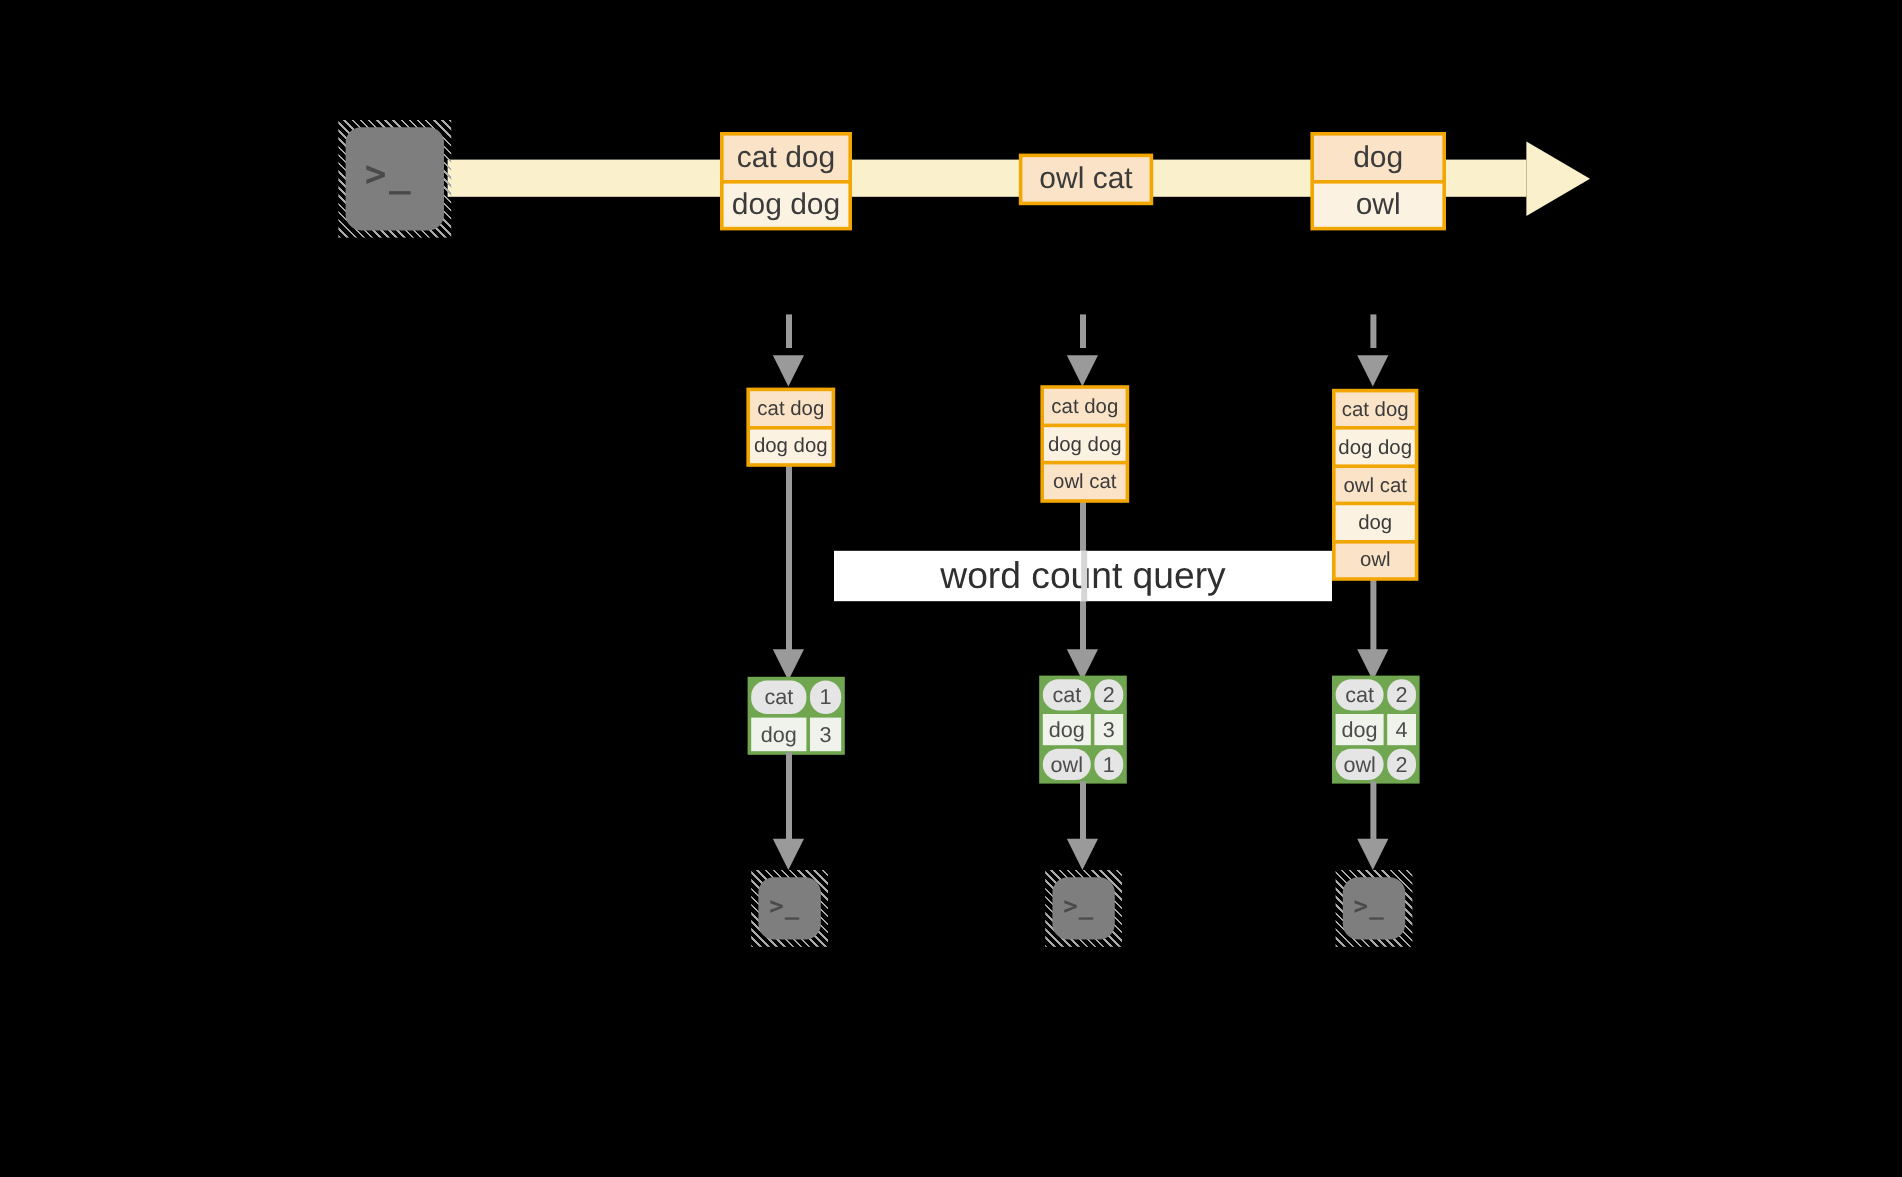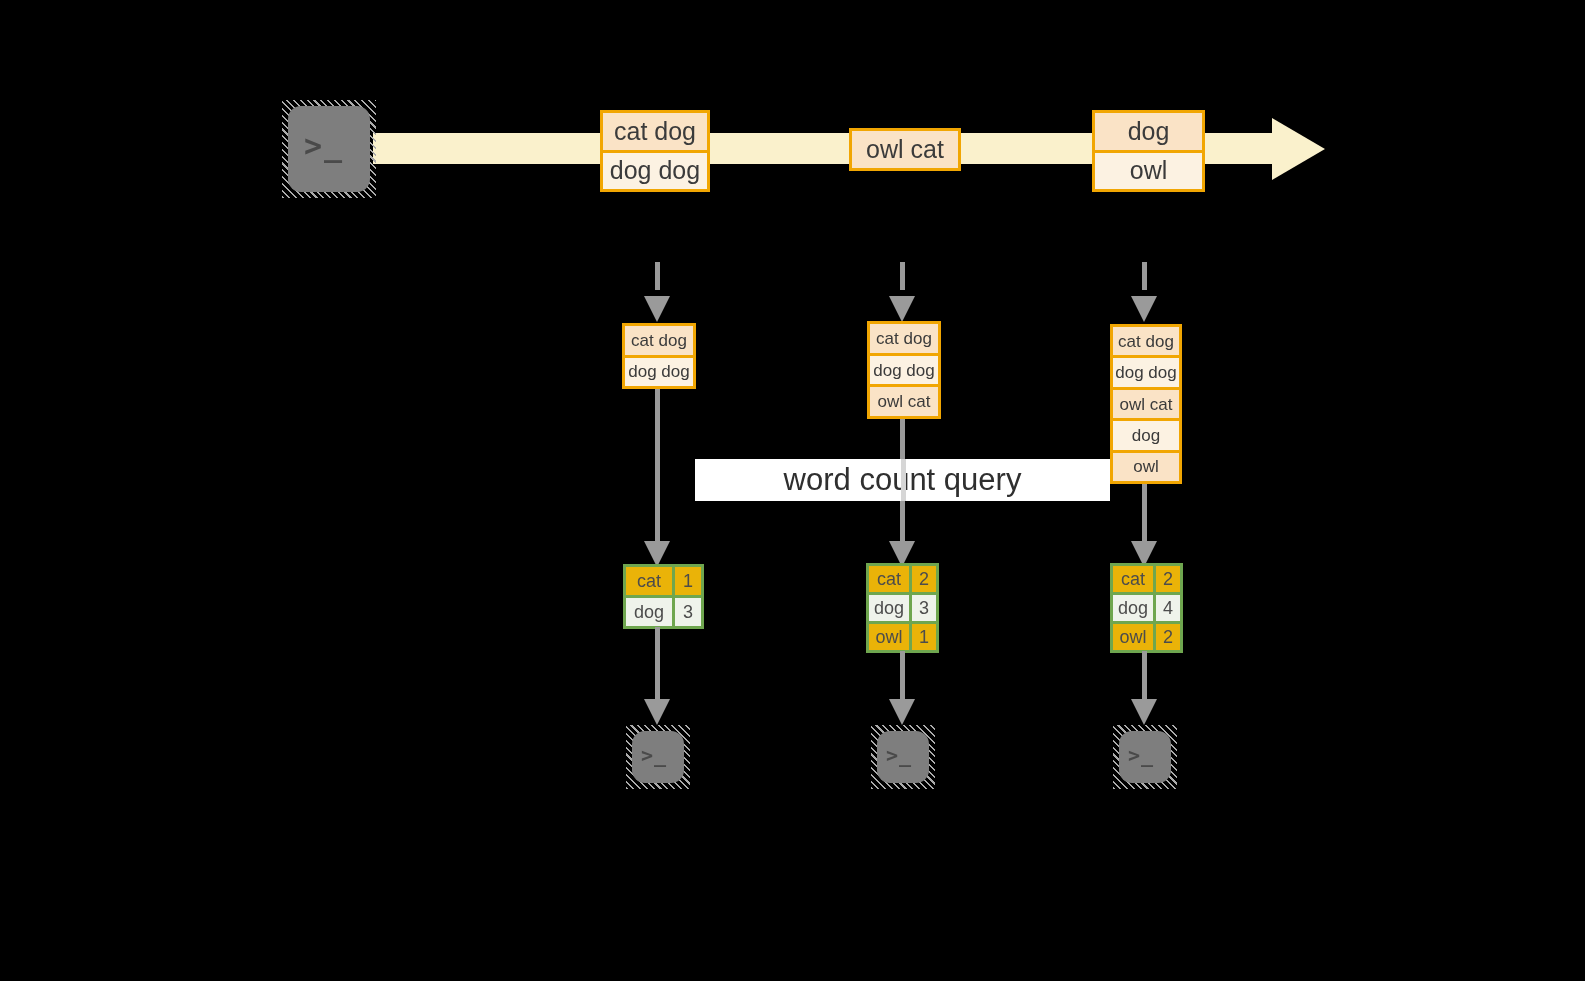--- a/index.html
+++ b/index.html
@@ -19,21 +19,21 @@
            color:#3B3B3B;font-size:17px;line-height:1;}
   .box-row.big{font-size:25px;}
   .fill-a{background:#FAE3C6;}
   .fill-b{background:#FCF2E2;}
 
   
   .gtable{position:absolute;box-sizing:border-box;background:#6FA64F;padding:3px;
           display:grid;gap:3px;}
   .gcell{display:flex;align-items:center;justify-content:center;
          color:#4C4C4C;font-size:18px;line-height:1;}
-  .g-a{background:#eab308;}
+  .g-a{background:#e5e5e5;border-radius:13px;}
   .g-b{background:#EFF3EB;}
 
   
   .vline{position:absolute;width:5px;background:#9A9A9A;}
   .vdash{position:absolute;width:5px;height:28px;background:#9A9A9A;}
   .ahead{position:absolute;width:0;height:0;
          border-left:13px solid transparent;border-right:13px solid transparent;
          border-top:26px solid #9A9A9A;}
 
   

